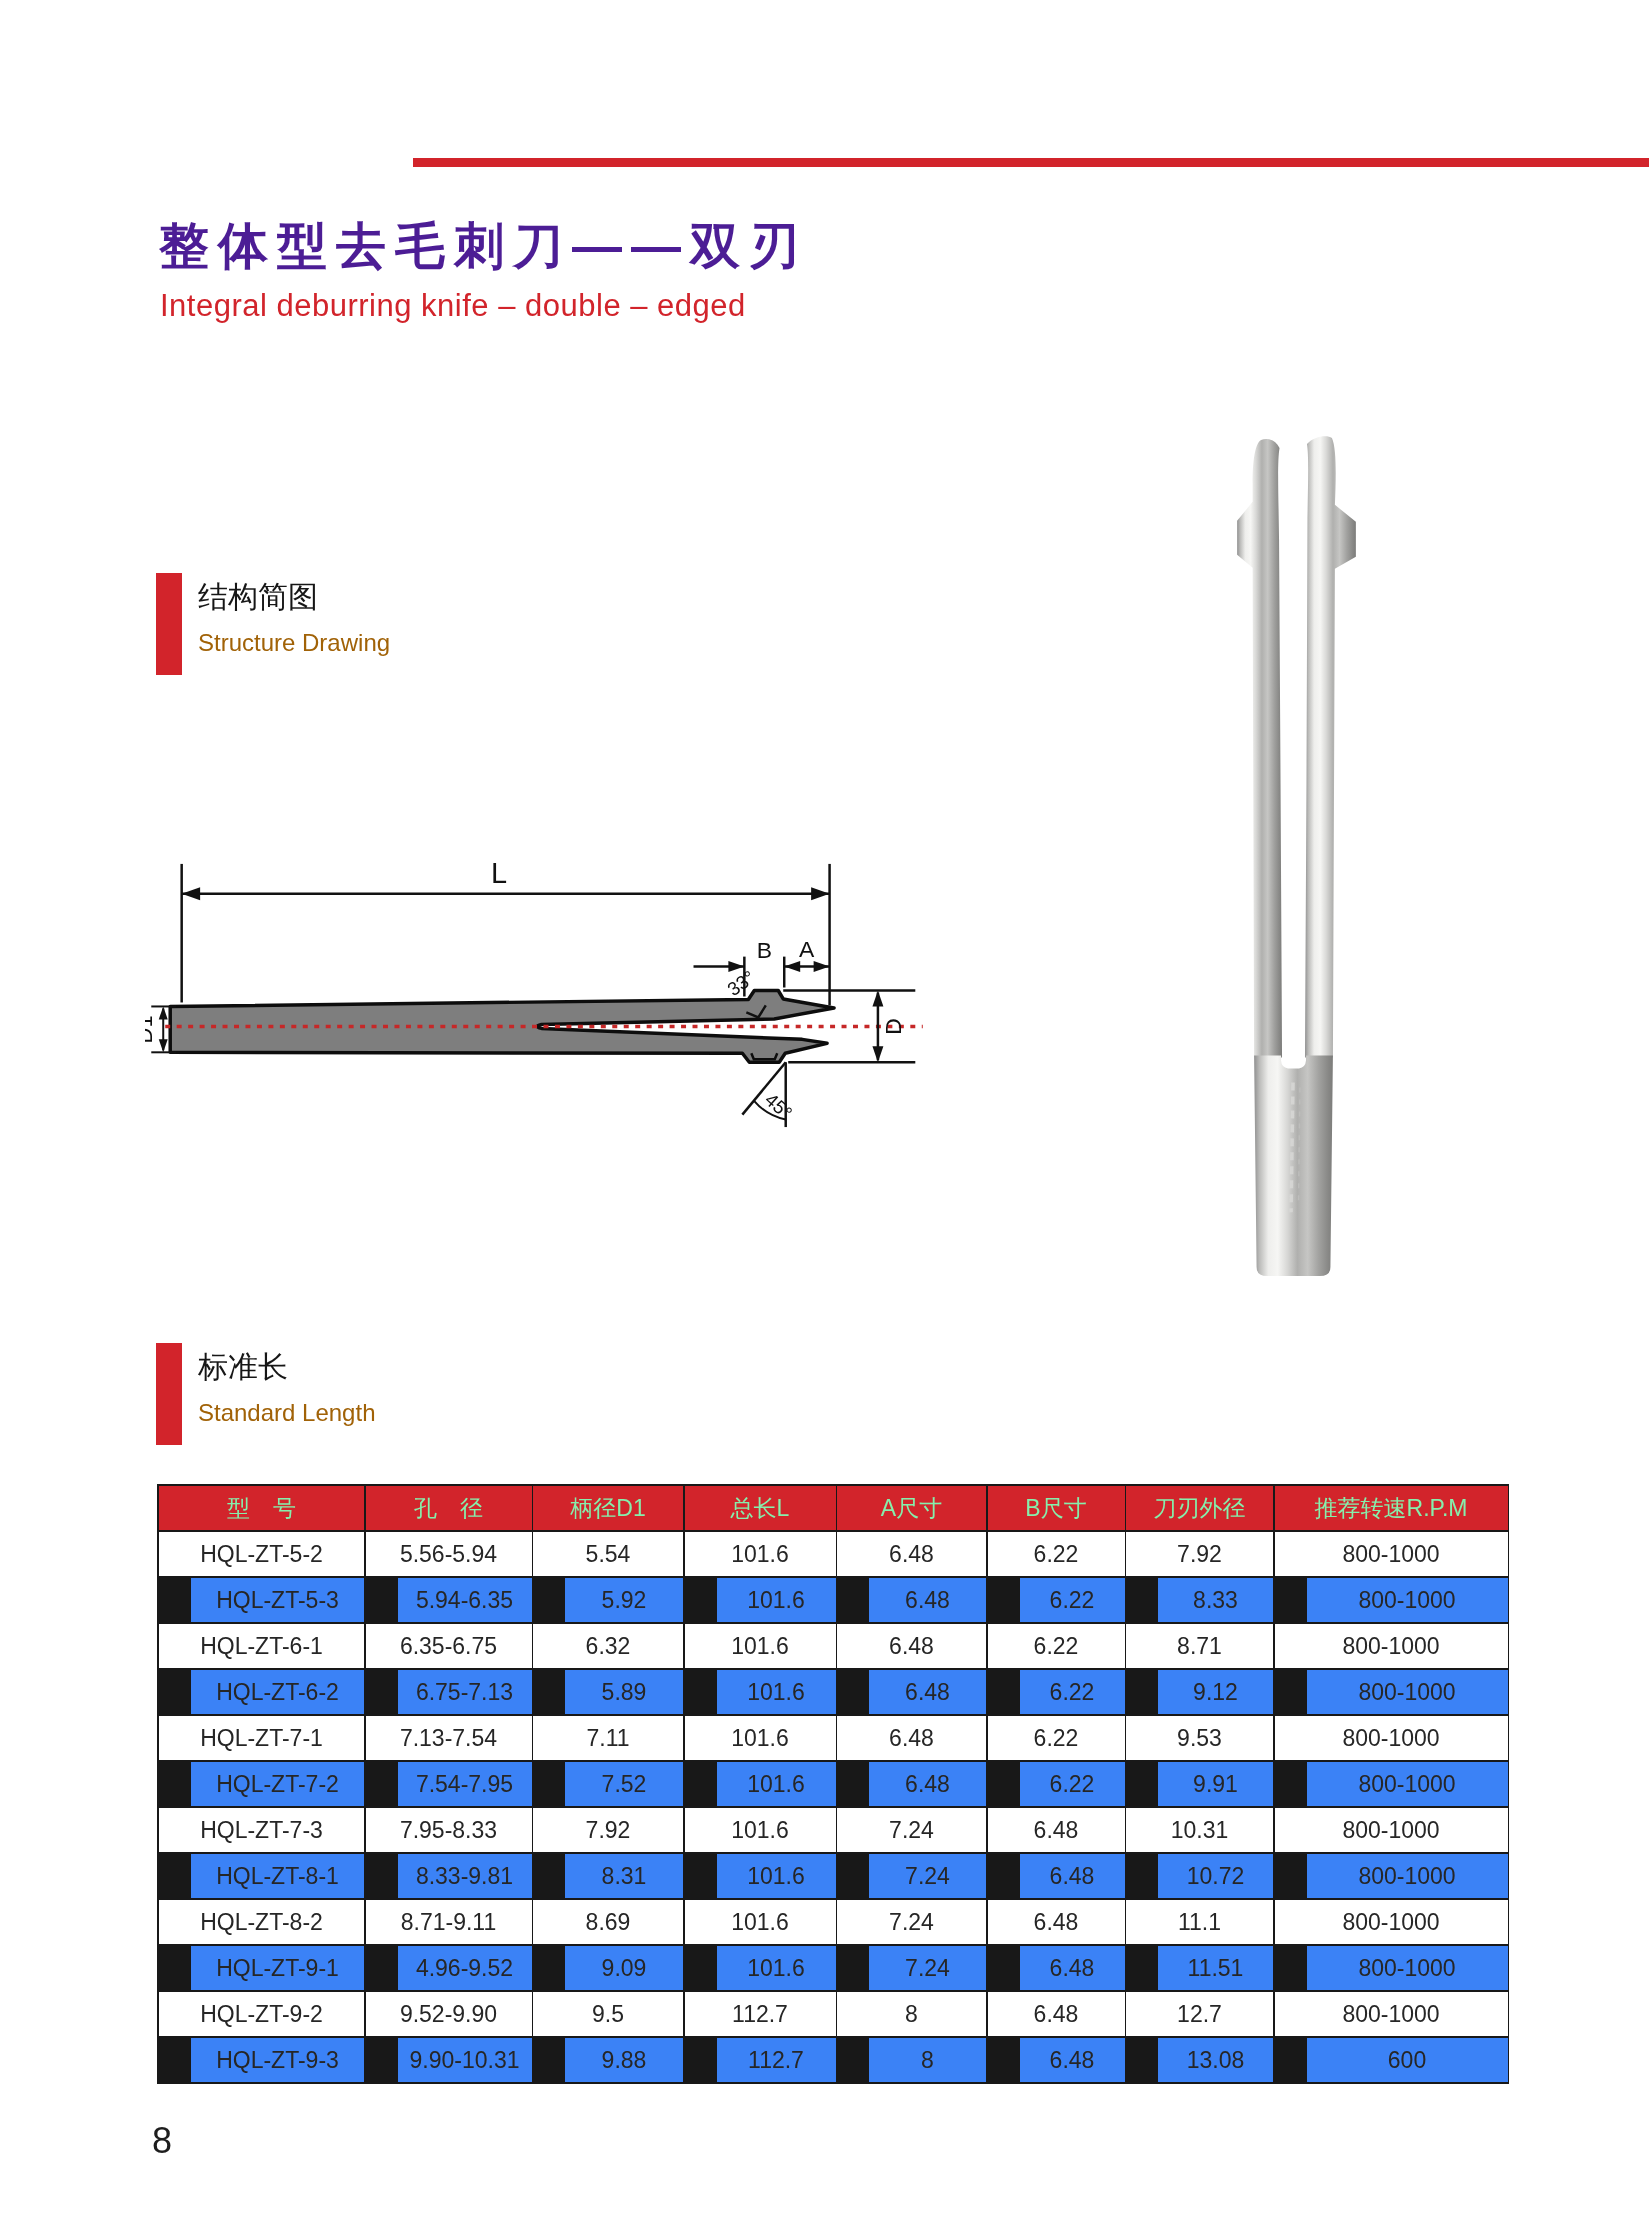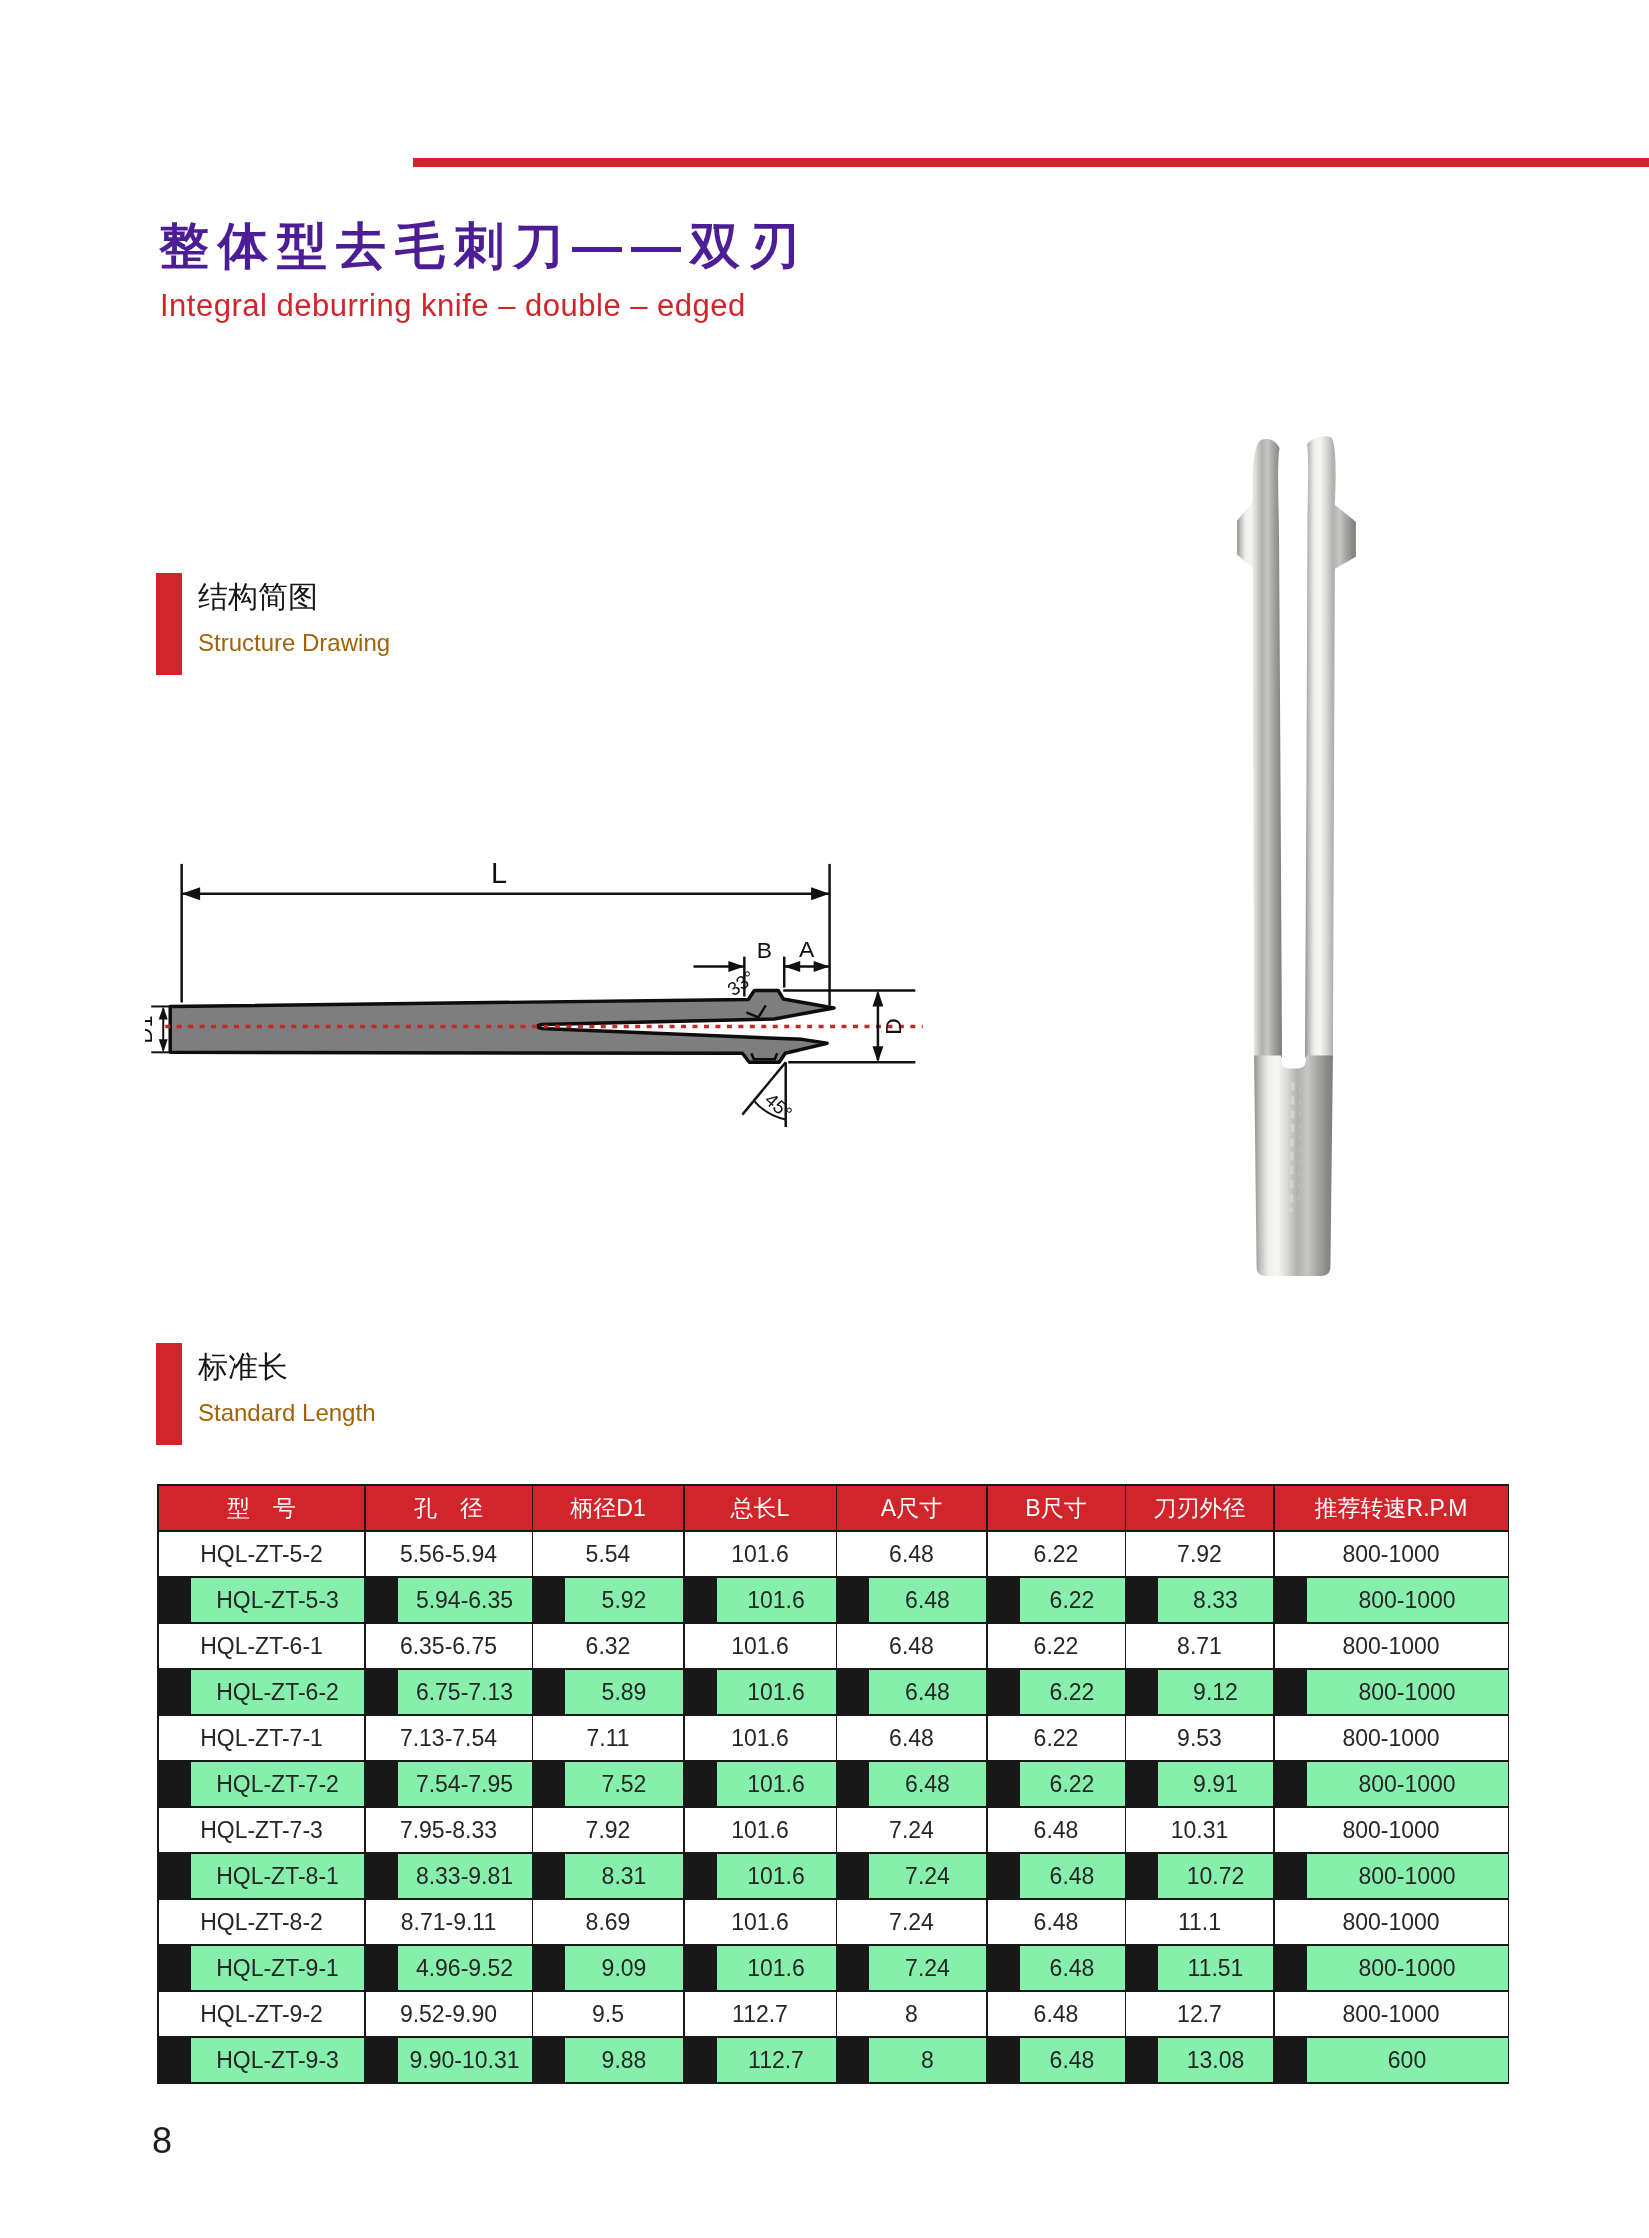--- a/index.html
+++ b/index.html
@@ -28,22 +28,22 @@
     position:absolute;left:157px;top:1484px;width:1352px;box-sizing:border-box;
     border:2.5px solid #181818;background:#181818;
     display:grid;
     grid-template-columns:205px 166px 150px 151px 149px 137px 147px 233px;
     grid-auto-rows:44px;gap:2px 1.5px;
   }
   .cell{
     display:flex;align-items:center;justify-content:center;
     background:#ffffff;font-size:23px;color:#262626;white-space:nowrap;
   }
-  .cell.th{background:#d2242b;color:#ffffff;}
-  .cell.alt{background:#86efac;margin-left:32px;}
+  .cell.th{background:#d2242b;color:#86efac;}
+  .cell.alt{background:#3b82f6;margin-left:32px;}
   .page-number{position:absolute;left:152px;top:2120px;font-size:36px;color:#1d1d1d;}
   svg text{font-family:"Liberation Sans", sans-serif;fill:#111;}
 </style>
 </head>
 <body>
 
 <div class="top-rule"></div>
 
 <div class="title-cn">整体型去毛刺刀——双刃</div>
 <div class="title-en">Integral deburring knife – double – edged</div>

